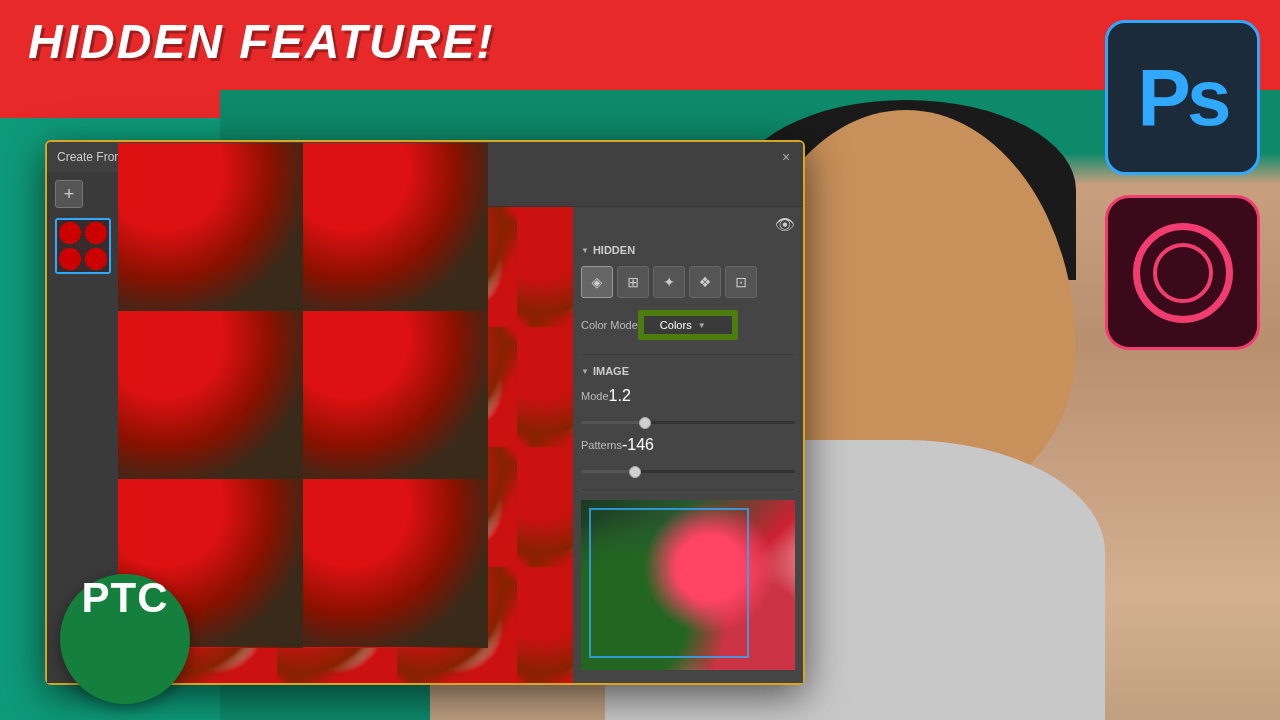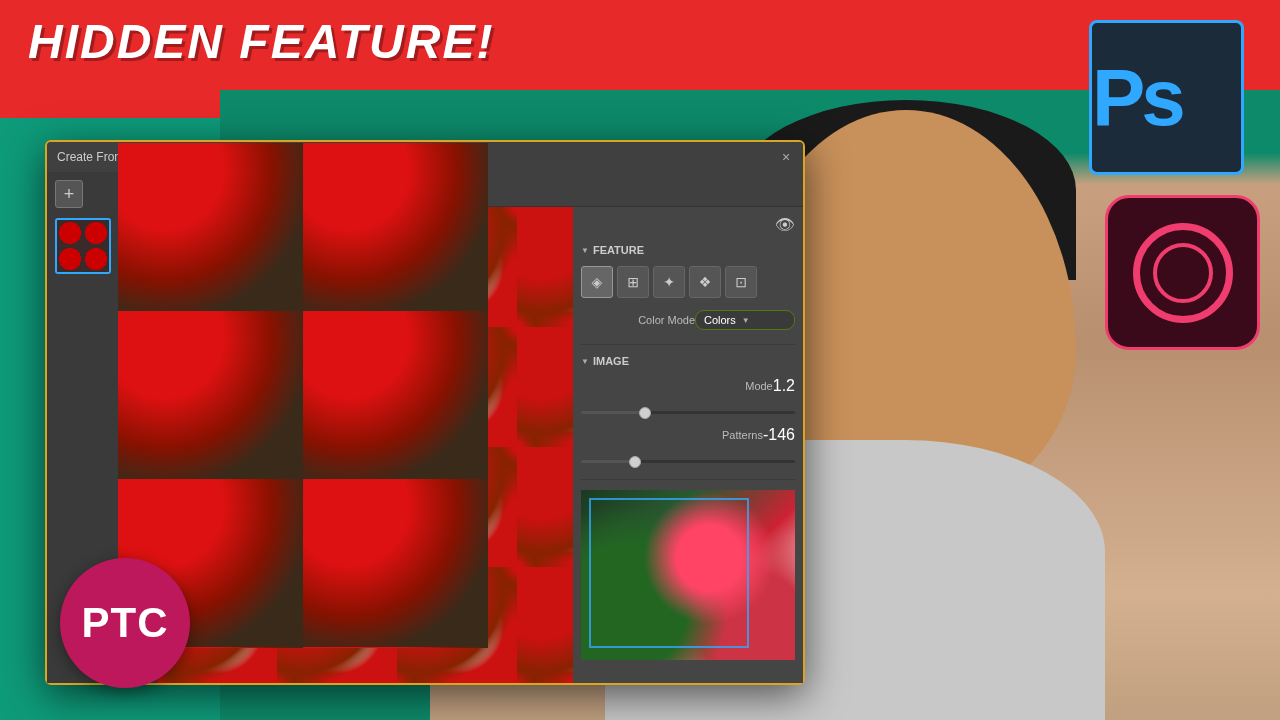--- a/index.html
+++ b/index.html
@@ -40,27 +40,28 @@
       z-index: 10;
       font-style: italic;
       line-height: 1;
       text-shadow: 3px 3px 0 rgba(0,0,0,0.3);
     }
 
     
     .ps-icon {
       position: absolute;
       top: 20px;
-      right: 36px;
+      right: 20px;
       width: 155px;
       height: 155px;
       background: #1c2b3a;
-      border-radius: 8px;
-      display: flex;
-      align-items: center;
+      border-radius: 20px;
+      display: flex;
+      align-items: center;
+      justify-content: center;
       z-index: 20;
       border: 3px solid #31a8ff;
     }
 
     .ps-text {
       font-size: 80px;
       font-weight: 900;
       color: #31a8ff;
       letter-spacing: -4px;
     }
@@ -96,28 +97,28 @@
       width: 60px;
       height: 60px;
       border: 4px solid #f03c6e;
       border-radius: 50%;
       position: relative;
     }
 
     
     .ptc-badge {
       position: absolute;
-      bottom: 32px;
+      bottom: 16px;
       left: 60px;
       width: 130px;
       height: 130px;
-      background: #be185d;
+      background: #15803d;
       border-radius: 50%;
       display: flex;
-      align-items: center;
+      align-items: flex-start;
       justify-content: center;
       z-index: 20;
       box-shadow: 0 4px 15px rgba(0,0,0,0.4);
     }
 
     .ptc-text {
       font-size: 42px;
       font-weight: 900;
       color: white;
       letter-spacing: 1px;
@@ -321,39 +322,39 @@
     }
 
     .pattern-icon-btn.active {
       background: #666;
       border-color: #999;
     }
 
     .field-row {
       display: flex;
       align-items: center;
-      justify-content: flex-end;
+      justify-content: flex-start;
       margin-bottom: 4px;
     }
 
     .field-label {
       font-size: 11px;
       color: #bbbbbb;
     }
 
     .field-value {
       font-size: 16px;
       color: #ffffff;
     }
 
     .dropdown-btn {
       background: #3a3a3a;
-      border: 1px solid #4d7c0f;
-      border-radius: 9px;
-      padding: 3px 8px;
+      border: 6px solid #4d7c0f;
+      border-radius: 2px;
+      padding: 3px 16px;
       color: #ffffff;
       font-size: 11px;
       display: flex;
       align-items: center;
       gap: 6px;
       cursor: pointer;
       min-width: 100px;
     }
 
     .dropdown-arrow {
@@ -602,21 +603,21 @@
         </div>
 
         <div class="right-panel">
 
           <div style="display:flex; justify-content:flex-end; margin-bottom:4px;">
             <span style="color:#ccc; font-size:16px; cursor:pointer;">👁</span>
           </div>
 
           <div class="section-header">
             <span class="section-collapse">▼</span>
-            <span>FEATURE</span>
+            <span>HIDDEN</span>
           </div>
 
           <div class="pattern-icons">
             <div class="pattern-icon-btn active">◈</div>
             <div class="pattern-icon-btn">⊞</div>
             <div class="pattern-icon-btn">✦</div>
             <div class="pattern-icon-btn">❖</div>
             <div class="pattern-icon-btn">⊡</div>
           </div>
 

